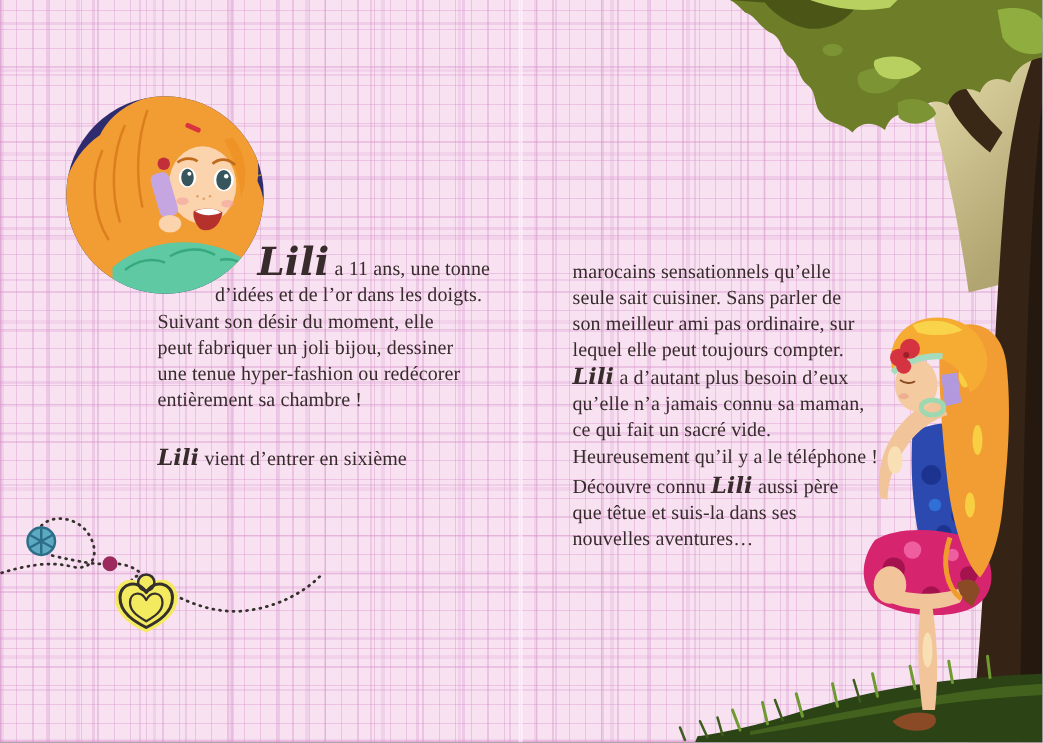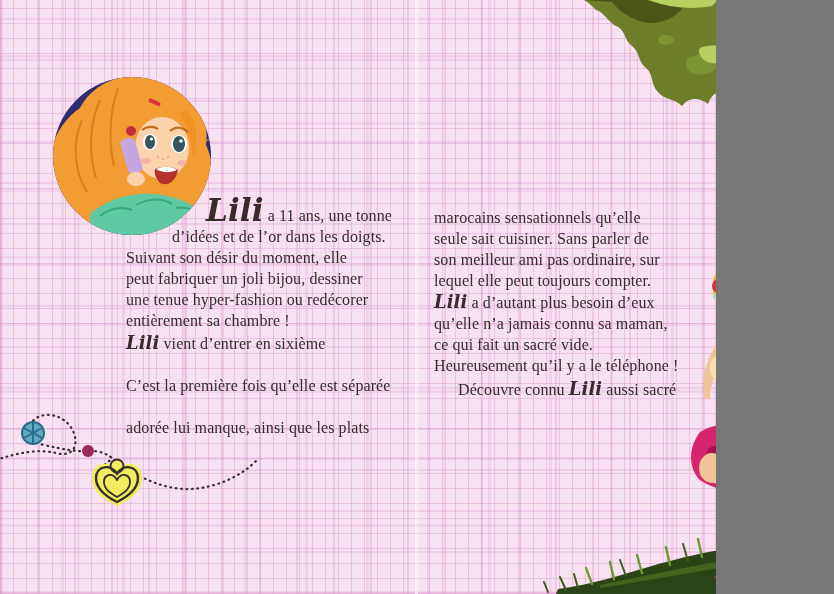--- a/index.html
+++ b/index.html
@@ -1,37 +1,37 @@
 <!DOCTYPE html>
 <html><head>
 <meta charset="utf-8">
 <style>
   html,body{margin:0;padding:0;background:#777;}
   .page{
-    position:relative;width:716px;height:594px;overflow:hidden;
+    position:relative;width:834px;height:594px;overflow:hidden;
     background-color:#f8e2f2;
     background-image:
       repeating-linear-gradient(90deg, rgba(214,142,200,.38) 0 1px, transparent 1px 13px),
       repeating-linear-gradient(90deg, rgba(214,142,200,.30) 0 2px, transparent 2px 37px),
       repeating-linear-gradient(90deg, rgba(214,142,200,.20) 0 3px, transparent 3px 61px),
       repeating-linear-gradient(0deg, rgba(214,142,200,.38) 0 1px, transparent 1px 15px),
       repeating-linear-gradient(0deg, rgba(214,142,200,.26) 0 2px, transparent 2px 41px),
       repeating-linear-gradient(0deg, rgba(214,142,200,.18) 0 3px, transparent 3px 67px);
     font-family:"Liberation Serif", serif;
   }
   .gutter{position:absolute;left:415px;top:0;width:3px;height:594px;background:rgba(255,255,255,.6);}
   svg.art{position:absolute;left:0;top:0;}
   .para{position:absolute;font-size:16px;line-height:21px;color:#372b2c;white-space:nowrap;letter-spacing:.1px;}
   .script{font-family:"DejaVu Serif", serif;font-style:italic;font-weight:bold;font-size:1.12em;}
   .big{font-size:31px;line-height:21px;font-weight:bold;}
   .sp1{display:inline-block;width:80px;}
   .sp2{display:inline-block;width:46px;}
   .para-l1{left:126px;top:200px;}
-  .para-l2{left:126px;top:332px;}
-  .para-r1{left:434px;top:207px;}
+  .para-l2{left:126px;top:356px;}
+  .para-r1{left:458px;top:207px;}
   .para-r2{left:458px;top:378px;}
 </style>
 </head>
 <body>
 
 <div class="page">
 
   <div class="gutter"></div>
 
   <svg class="art" width="834" height="594" viewBox="0 0 834 594">
@@ -199,17 +199,17 @@
       <g>
         <path fill="#f3ea5f" d="M117,472 C110,459 93,462 92,477 C91,491 104,500 117,506 C130,500 143,491 142,477 C141,462 124,459 117,472 Z"></path>
         <circle cx="117" cy="466" r="6.5" fill="#f3ea5f" stroke="#35302b" stroke-width="2"></circle>
         <path fill="none" stroke="#35302b" stroke-width="2.4" stroke-linejoin="round" d="M117,474 C111,463 96,466 96,478 C96,490 107,497 117,502 C127,497 138,490 138,478 C138,466 123,463 117,474 Z"></path>
         <path fill="none" stroke="#35302b" stroke-width="1.8" stroke-linejoin="round" d="M117,480 C113,472 104,474 104,482 C104,489 110,493 117,497 C124,493 130,489 130,482 C130,474 121,472 117,480 Z"></path>
       </g>
     </g>
   </svg>
 
   <div class="para para-l1"><span class="sp1"></span><span class="script big">Lili</span><span> a 11 ans, une tonne</span><br><span class="sp2"></span><span>d’idées et de l’or dans les doigts.</span><br><span>Suivant son désir du moment, elle</span><br><span>peut fabriquer un joli bijou, dessiner</span><br><span>une tenue hyper-fashion ou redécorer</span><br><span>entièrement sa chambre !</span></div>
-  <div class="para para-l2"><span class="script">Lili</span><span> vient d’entrer en sixième</span><br><br><span>C’est la première fois qu’elle est séparée</span><br><br><span>adorée lui manque, ainsi que les plats</span></div>
+  <div class="para para-l2"><span class="script">Lili</span><span> vient d’entrer en sixième</span><br><br><br><br></div>
   <div class="para para-r1"><span>marocains sensationnels qu’elle</span><br><span>seule sait cuisiner. Sans parler de</span><br><span>son meilleur ami pas ordinaire, sur</span><br><span>lequel elle peut toujours compter.</span><br><span class="script">Lili</span><span> a d’autant plus besoin d’eux</span><br><span>qu’elle n’a jamais connu sa maman,</span><br><span>ce qui fait un sacré vide.</span><br><span>Heureusement qu’il y a le téléphone !</span></div>
-  <div class="para para-r2"><span>Découvre connu </span><span class="script">Lili</span><span> aussi sacré</span><br><br></div>
+  <div class="para para-r2"><span>Découvre connu </span><span class="script">Lili</span><span> aussi père</span><br><span>que têtue et suis-la dans ses</span><br><span>nouvelles aventures…</span></div>
 
 </div>
 
 </body></html>

